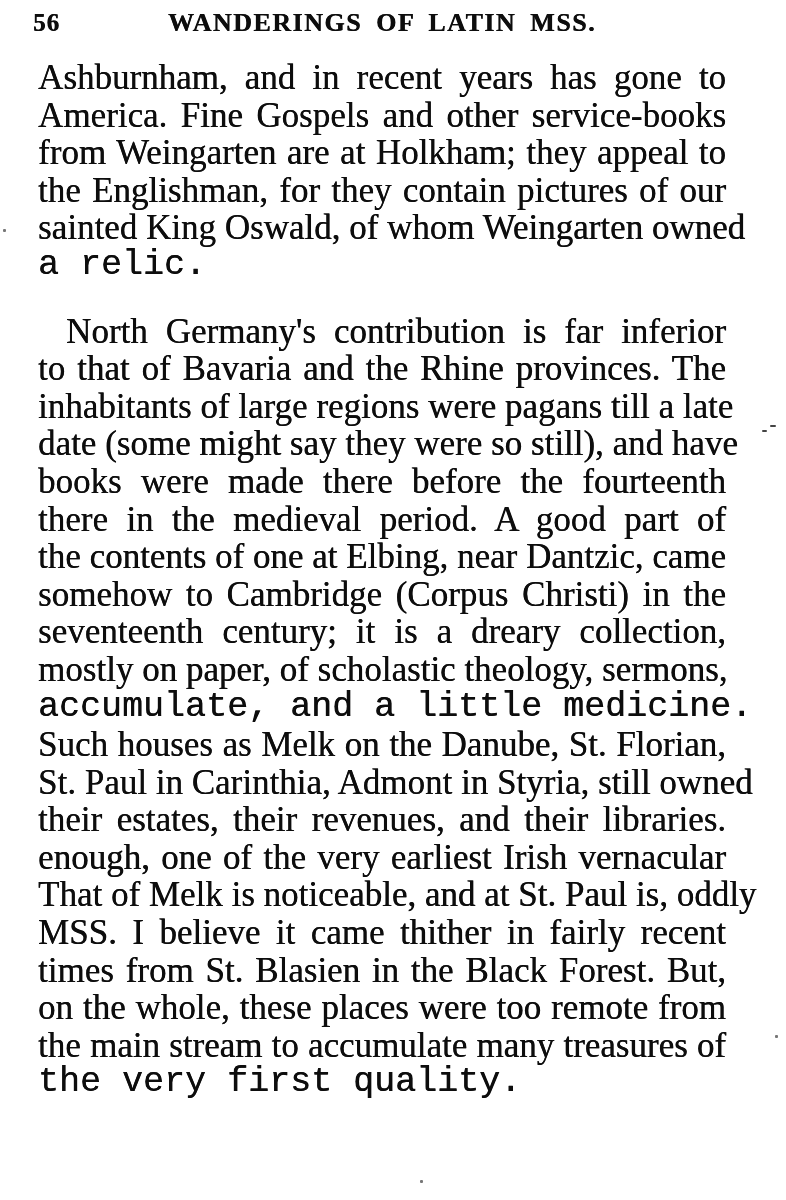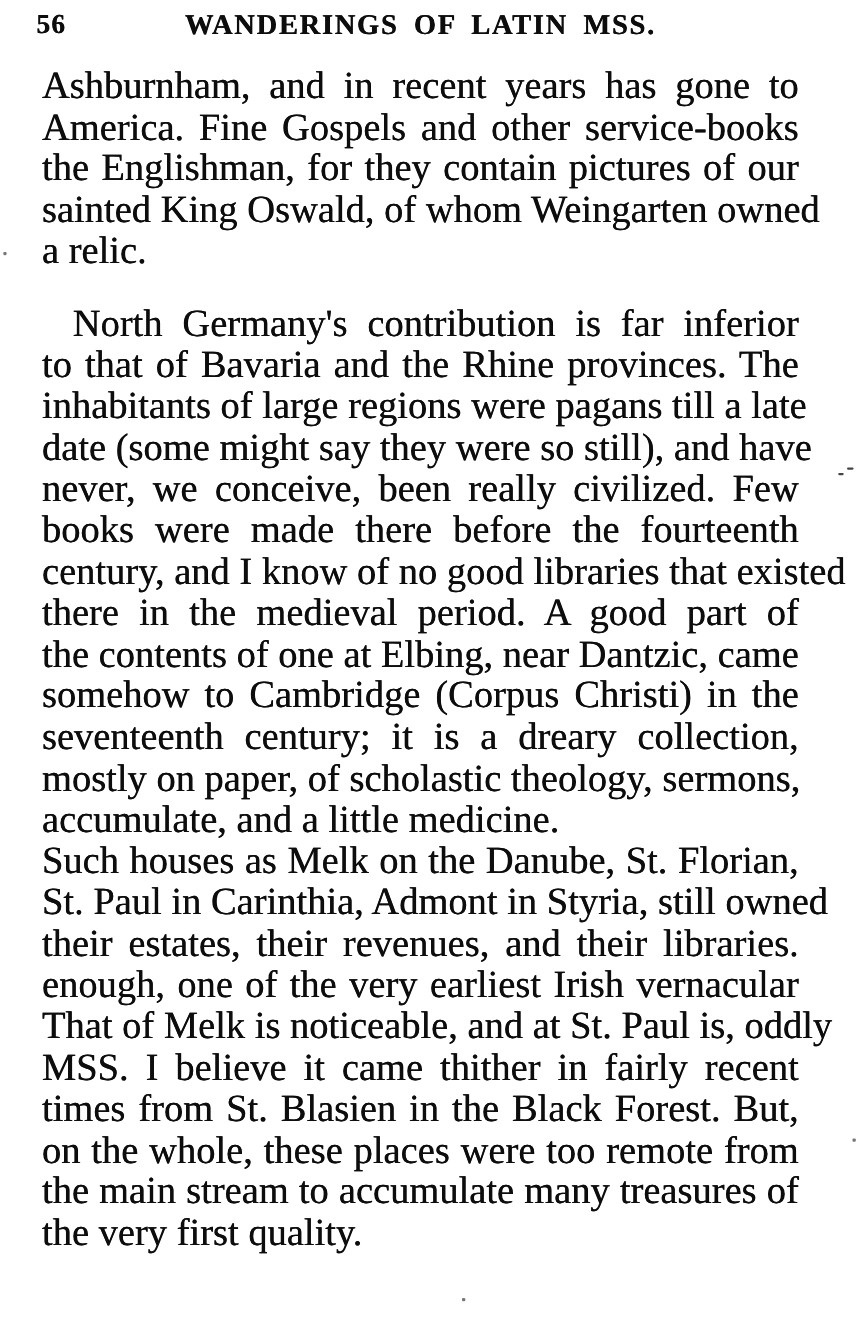--- a/index.html
+++ b/index.html
@@ -47,50 +47,49 @@
   }
   .line {
     height: 37.6px;
     line-height: 37.6px;
     white-space: nowrap;
     text-align: justify;
     text-align-last: justify;
     text-justify: inter-word;
   }
   .line.indent { text-indent: 28px; margin-top: 28px; }
-  .line.last { text-align-last: left; }
+  .line.last { text-align-last: left; font-family: Liberation Mono, monospace; }
   .speck {
     position: absolute;
     background: #444;
     border-radius: 1px;
   }
   .speck.faint { background: #777; }
 </style>
 </head>
 <body>
 
 <div class="page">
   <div class="header">
     <span class="pagenum">56</span>
     <div class="title">WANDERINGS OF LATIN MSS.</div>
   </div>
 
   <div class="body">
       <div class="line">Ashburnham, and in recent years has gone to</div>
       <div class="line">America. Fine Gospels and other service-books</div>
+      <div class="line">from Weingarten are at Holkham; they appeal to</div>
       <div class="line">the Englishman, for they contain pictures of our</div>
       <div class="line">sainted King Oswald, of whom Weingarten owned</div>
       <div class="line last">a relic.</div>
       <div class="line indent">North Germany's contribution is far inferior</div>
       <div class="line">to that of Bavaria and the Rhine provinces. The</div>
       <div class="line">inhabitants of large regions were pagans till a late</div>
       <div class="line">date (some might say they were so still), and have</div>
-      <div class="line">never, we conceive, been really civilized. Few</div>
       <div class="line">books were made there before the fourteenth</div>
-      <div class="line">century, and I know of no good libraries that existed</div>
       <div class="line">there in the medieval period. A good part of</div>
       <div class="line">the contents of one at Elbing, near Dantzic, came</div>
       <div class="line">somehow to Cambridge (Corpus Christi) in the</div>
       <div class="line">seventeenth century; it is a dreary collection,</div>
       <div class="line">mostly on paper, of scholastic theology, sermons,</div>
       <div class="line last">accumulate, and a little medicine.</div>
       <div class="line">Such houses as Melk on the Danube, St. Florian,</div>
       <div class="line">St. Paul in Carinthia, Admont in Styria, still owned</div>
       <div class="line">their estates, their revenues, and their libraries.</div>
       <div class="line">enough, one of the very earliest Irish vernacular</div>

